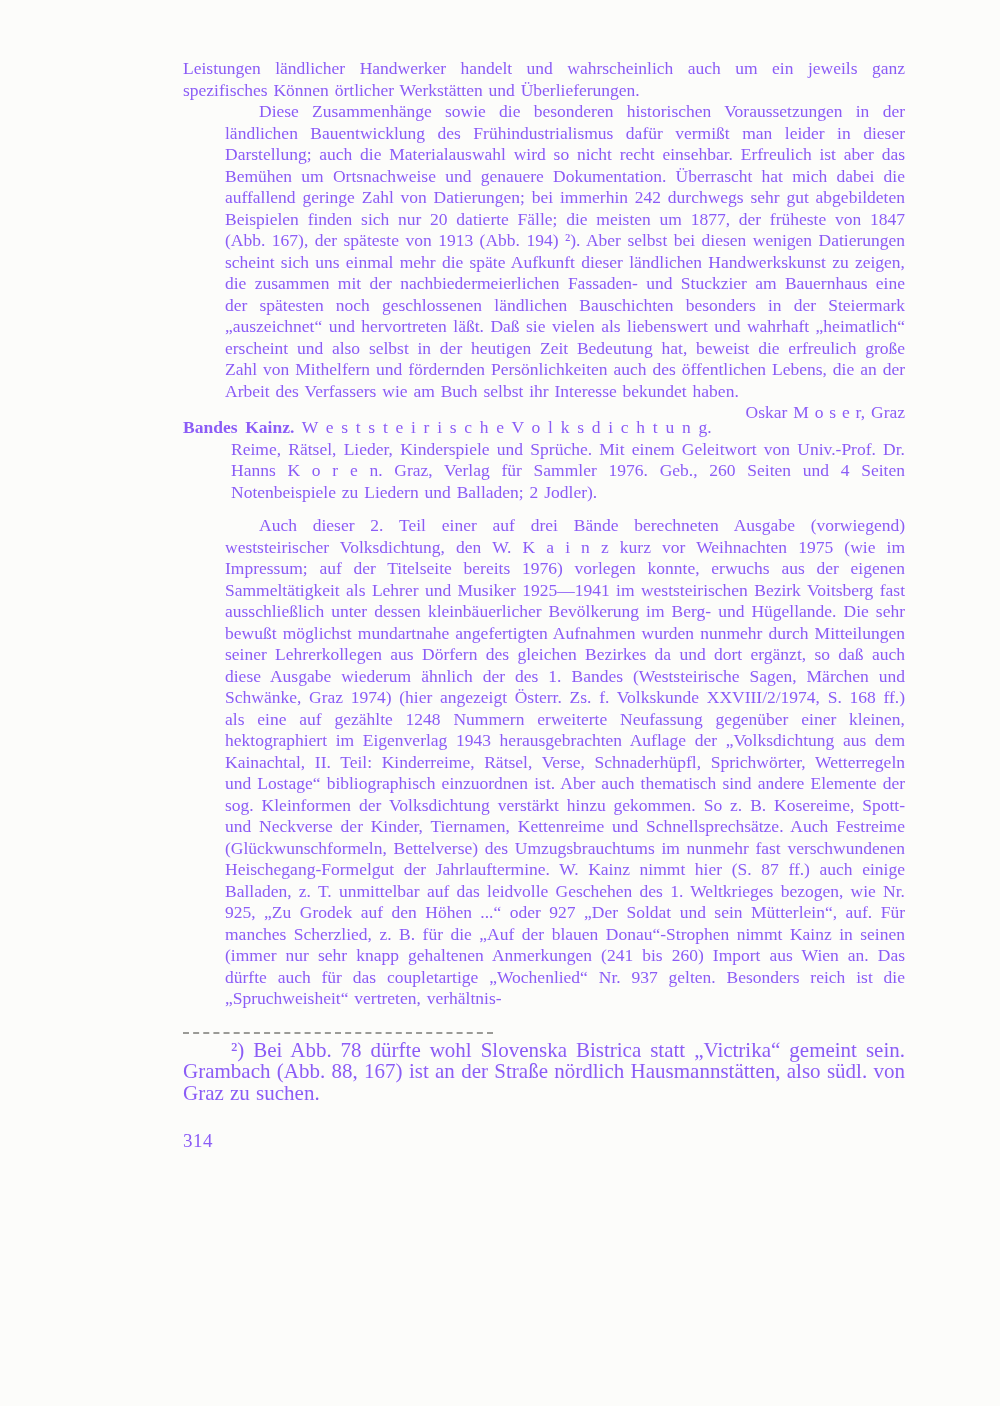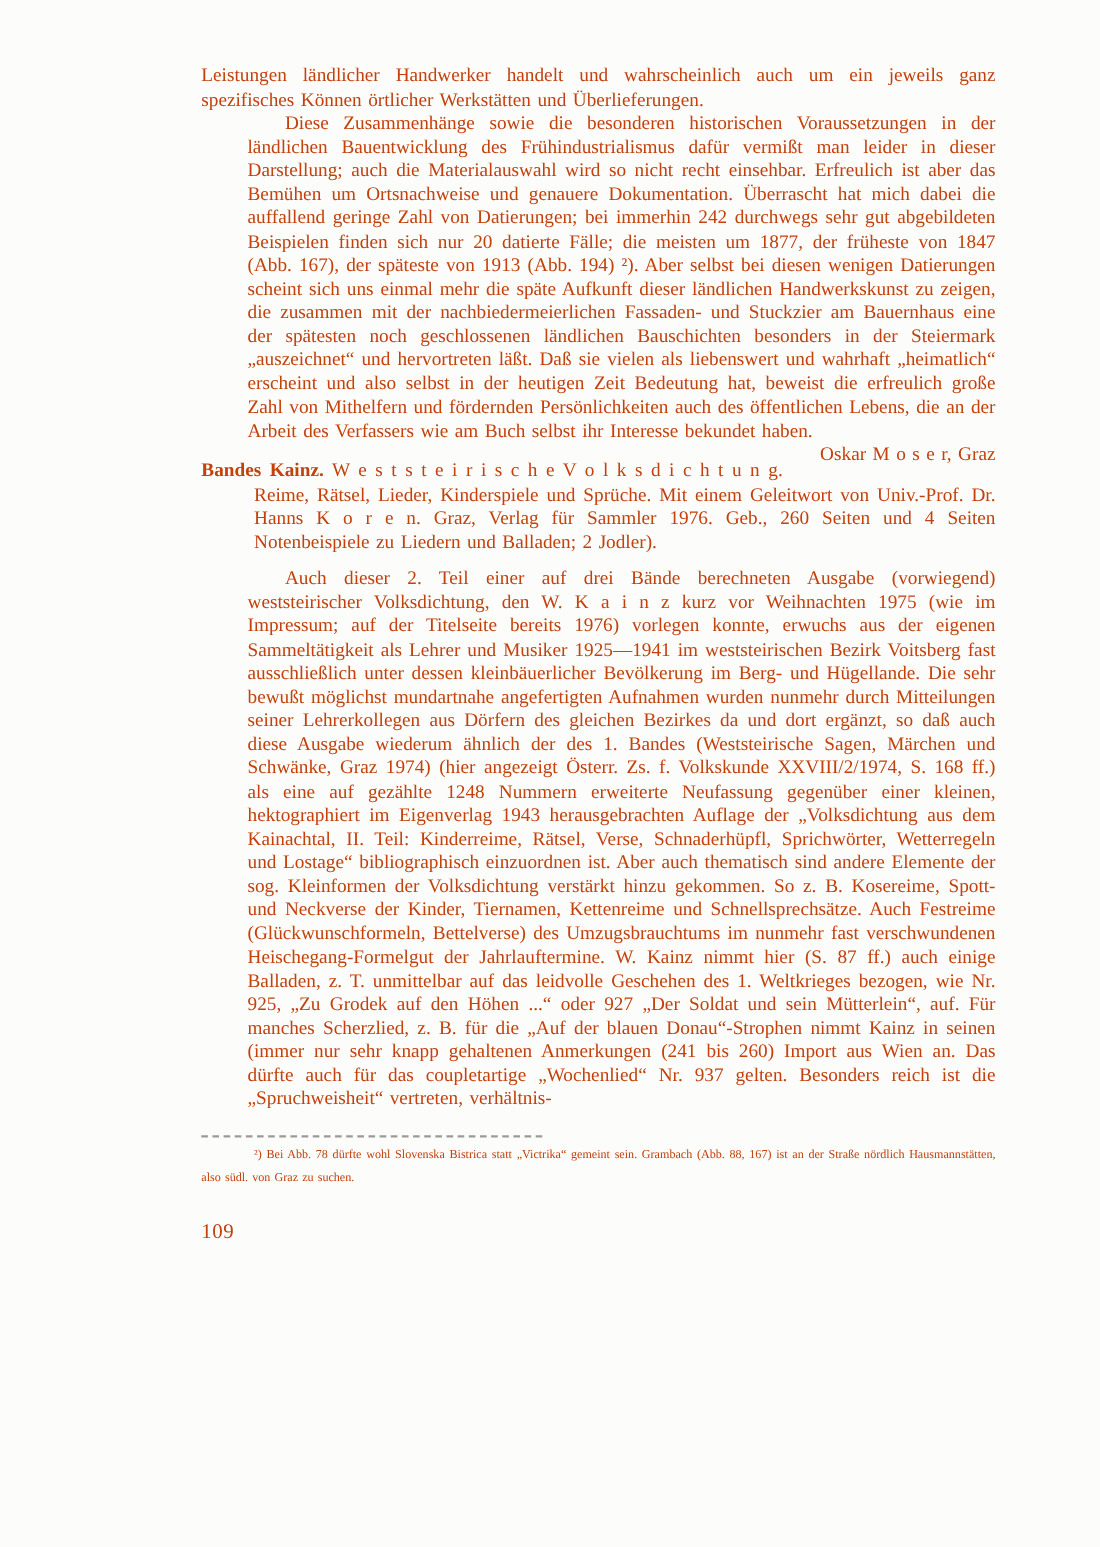--- a/index.html
+++ b/index.html
@@ -11,21 +11,21 @@
     position: relative;
     width: 1000px;
     height: 1406px;
     margin: 0 auto;
     background: #fcfcfa;
     box-sizing: border-box;
     padding: 58px 95px 0 183px;
     font-family: "Liberation Serif", "DejaVu Serif", serif;
     font-size: 17.5px;
     line-height: 21.5px;
-    color: #c2410c;
+    color: #8b5cf6;
     overflow: hidden;
   }
   .para {
     margin: 0;
     text-align: justify;
     word-spacing: 1.5px;
     hyphens: auto;
   }
   .indent-first {
     text-indent: 34px;
@@ -56,21 +56,21 @@
     width: 310px;
     border: 0;
     border-top: 2px dashed #9a9a96;
     margin: 0 0 6px 0;
   }
   .footnote {
     margin: 0;
     text-align: justify;
     word-spacing: 1px;
     text-indent: 48px;
-    font-size: 11px;
+    font-size: 21px;
   }
   .page-number {
     margin-top: 26px;
     font-size: 19px;
     letter-spacing: 0.5px;
   }
 </style>
 </head>
 <body>
 
@@ -93,15 +93,15 @@
     <span>Auch dieser 2. Teil einer auf drei Bände berechneten Ausgabe (vorwiegend) weststeirischer Volksdichtung, den W. K a i n z kurz vor Weihnachten 1975 (wie im Impressum; auf der Titelseite bereits 1976) vorlegen konnte, erwuchs aus der eigenen Sammeltätigkeit als Lehrer und Musiker 1925—1941 im weststeirischen Bezirk Voitsberg fast ausschließlich unter dessen kleinbäuerlicher Bevölkerung im Berg- und Hügellande. Die sehr bewußt möglichst mundartnahe angefertigten Aufnahmen wurden nunmehr durch Mitteilungen seiner Lehrerkollegen aus Dörfern des gleichen Bezirkes da und dort ergänzt, so daß auch diese Ausgabe wiederum ähnlich der des 1. Bandes (Weststeirische Sagen, Märchen und Schwänke, Graz 1974) (hier angezeigt Österr. Zs. f. Volkskunde XXVIII/2/1974, S. 168 ff.) als eine auf gezählte 1248 Nummern erweiterte Neufassung gegenüber einer kleinen, hektographiert im Eigenverlag 1943 herausgebrachten Auflage der „Volksdichtung aus dem Kainachtal, II. Teil: Kinderreime, Rätsel, Verse, Schnaderhüpfl, Sprichwörter, Wetterregeln und Lostage“ bibliographisch einzuordnen ist. Aber auch thematisch sind andere Elemente der sog. Kleinformen der Volksdichtung verstärkt hinzu gekommen. So z. B. Kosereime, Spott- und Neckverse der Kinder, Tiernamen, Kettenreime und Schnellsprechsätze. Auch Festreime (Glückwunschformeln, Bettelverse) des Umzugsbrauchtums im nunmehr fast verschwundenen Heischegang-Formelgut der Jahrlauftermine. W. Kainz nimmt hier (S. 87 ff.) auch einige Balladen, z. T. unmittelbar auf das leidvolle Geschehen des 1. Weltkrieges bezogen, wie Nr. 925, „Zu Grodek auf den Höhen ...“ oder 927 „Der Soldat und sein Mütterlein“, auf. Für manches Scherzlied, z. B. für die „Auf der blauen Donau“-Strophen nimmt Kainz in seinen (immer nur sehr knapp gehaltenen Anmerkungen (241 bis 260) Import aus Wien an. Das dürfte auch für das coupletartige „Wochenlied“ Nr. 937 gelten. Besonders reich ist die „Spruchweisheit“ vertreten, verhältnis-</span>
   </p>
 
   <div class="footnote-block">
     <hr class="footnote-rule">
     <p class="footnote">
       <span>²) Bei Abb. 78 dürfte wohl Slovenska Bistrica statt „Victrika“ gemeint sein. Grambach (Abb. 88, 167) ist an der Straße nördlich Hausmannstätten, also südl. von Graz zu suchen.</span>
     </p>
   </div>
 
-  <div class="page-number">109</div>
+  <div class="page-number">314</div>
 
 </div>
 
 </body></html>

